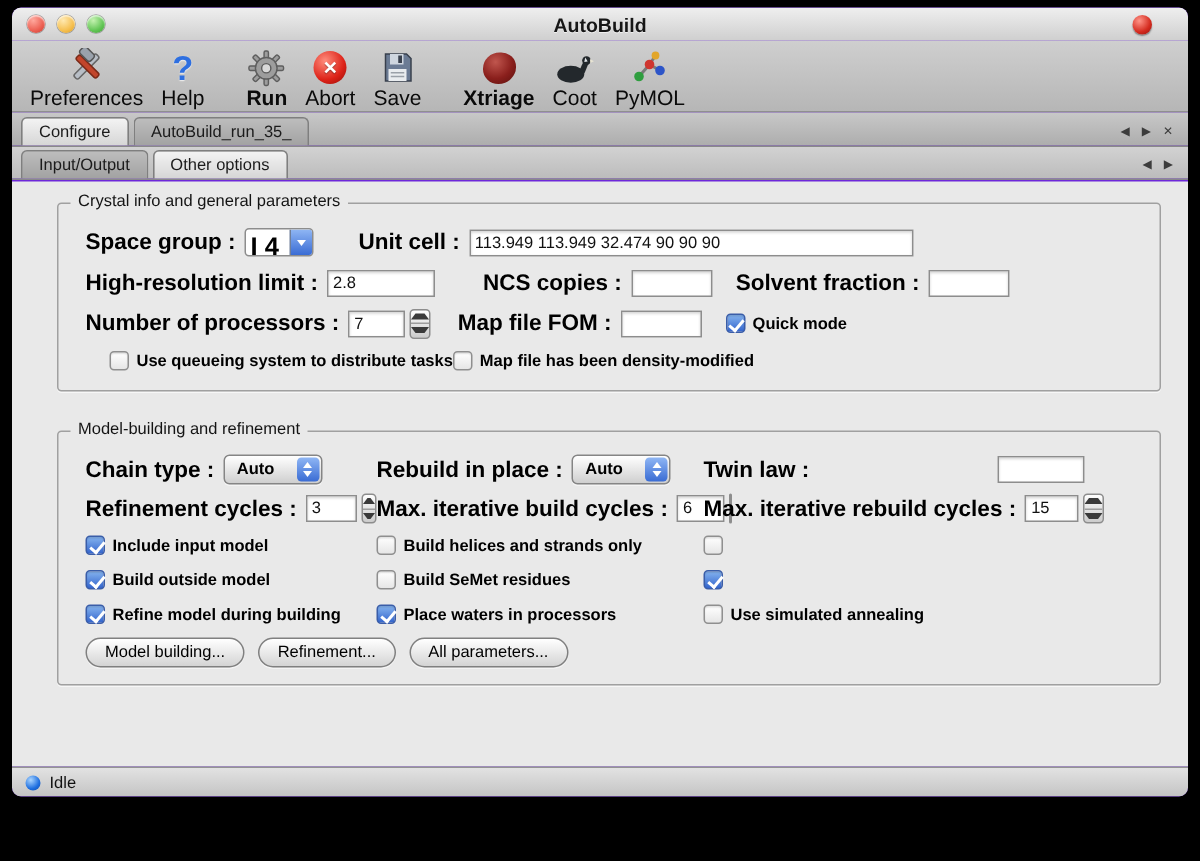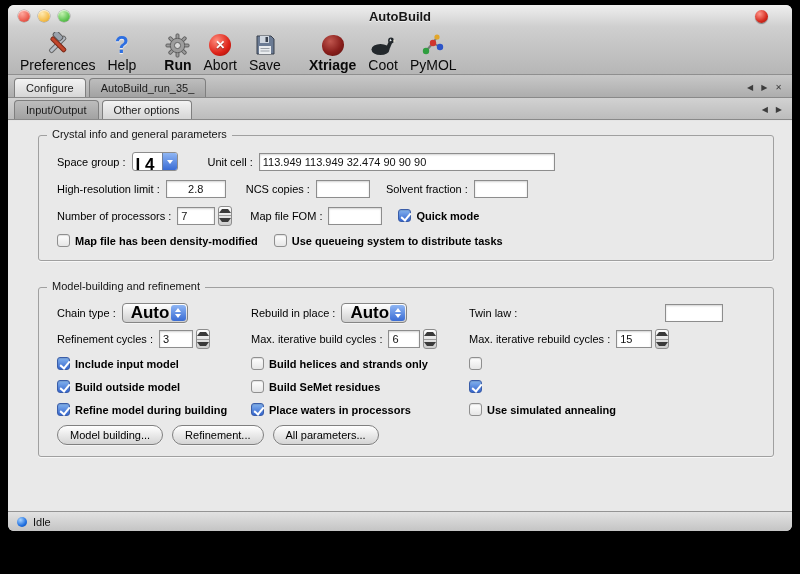--- a/index.html
+++ b/index.html
@@ -4,21 +4,21 @@
 <style>
   * { box-sizing: border-box; }
   html,body { margin:0; padding:0; }
   body {
     width:800px; height:574px; background:#000;
     font-family:"Liberation Sans", sans-serif;
     position:relative; overflow:hidden;
   }
   .window {
     position:absolute; left:8px; top:5px; width:784px; height:526px;
-    border-radius:6px; overflow:hidden; background:#e5e5e5;
+    border-radius:6px; overflow:hidden; background:#6d28d9;
     box-shadow:0 0 0 1px rgba(0,0,0,.6), 0 10px 24px rgba(0,0,0,.85);
   }
   
   .titlebar {
     height:22px; background:linear-gradient(#efefef,#cfcfcf);
     position:relative; display:flex; align-items:center;
   }
   .traffic { display:flex; gap:8px; margin-left:10px; }
   .tl { width:12px; height:12px; border-radius:50%; box-shadow:inset 0 1px 1px rgba(255,255,255,.7), 0 0 0 0.5px rgba(0,0,0,.3); }
   .tl.red    { background:radial-gradient(circle at 35% 30%, #ffa89d, #ec5f52 60%, #c23b30); }
@@ -86,21 +86,21 @@
   }
   .gb-title {
     position:absolute; top:-8px; left:8px; background:#e9e9e9;
     padding:0 5px; font-size:11px; color:#141414; white-space:nowrap;
   }
   .frow { display:flex; align-items:center; height:27px; }
   .crow { display:flex; align-items:center; height:23px; }
   .grid3 { display:grid; grid-template-columns:194px 218px 1fr; align-items:center; height:26px; }
   .grid3.short { height:23px; }
   .cell { display:flex; align-items:center; white-space:nowrap; }
-  .lbl { font-size:11px; font-weight:normal; color:#000; white-space:nowrap; }
+  .lbl { font-size:15px; font-weight:bold; color:#000; white-space:nowrap; }
   .tf {
     height:18px; border:1px solid #8d8d8d; background:#fff; color:#111;
     font-family:inherit; font-size:11px; padding:0 3px; border-radius:0;
     box-shadow:inset 0 1px 2px rgba(0,0,0,.18);
   }
   
   .stepper {
     width:14px; height:20px; margin-left:3px; display:flex; flex-direction:column;
     border:1px solid #8d8d8d; border-radius:3px; overflow:hidden;
     background:linear-gradient(#fefefe,#cccccc);
@@ -118,21 +118,21 @@
   .combo-btn {
     width:15px; background:linear-gradient(#8fb6f4,#3a6cd4);
     border-left:1px solid #6f7f9a; display:flex; align-items:center; justify-content:center;
   }
   .tri-down-w { width:0; height:0; border-left:3.5px solid transparent; border-right:3.5px solid transparent; border-top:4px solid #fff; }
   .tri-up-w   { width:0; height:0; border-left:3.5px solid transparent; border-right:3.5px solid transparent; border-bottom:4px solid #fff; }
   
   .popup {
     width:66px; height:20px; border:1px solid #858585; border-radius:4px;
     background:linear-gradient(#ffffff,#cfcfcf); position:relative;
-    display:flex; align-items:center; font-size:17px; font-weight:bold;
+    display:flex; align-items:center; font-size:11px; font-weight:bold;
     padding-left:8px; margin-left:6px;
     box-shadow:0 1px 0 rgba(255,255,255,.5);
   }
   .popup .arrows {
     position:absolute; right:1px; top:1px; bottom:1px; width:15px; border-radius:3px;
     background:linear-gradient(#8fb6f4,#3a6cd4);
     display:flex; flex-direction:column; align-items:center; justify-content:center; gap:2px;
   }
   
   .checkbox {
@@ -159,21 +159,21 @@
   .statusbar {
     position:absolute; left:0; right:0; bottom:0; height:20px;
     background:linear-gradient(#e2e2e2,#c4c4c4); border-top:1px solid #949494;
     display:flex; align-items:center; font-size:11px; color:#111;
   }
   .status-dot {
     width:10px; height:10px; border-radius:50%; margin:0 6px 0 9px;
     background:radial-gradient(circle at 35% 30%, #a8d4ff, #1f6fe0 60%, #0b49ab);
   }
   .project-label { position:absolute; left:510px;margin-top:40px; }
-  .ml6{margin-left:6px;} .ml14{margin-left:30px;} .ml16{margin-left:16px;} .ml18{margin-left:18px;} .ml20{margin-left:20px;}
+  .ml6{margin-left:6px;} .ml14{margin-left:30px;} .ml16{margin-left:16px;} .ml18{margin-left:18px;} .ml20{margin-left:32px;}
   .mla{margin-left:auto; margin-right:38px;}
 </style>
 </head>
 <body>
 
 <div class="window">
 
   <div class="titlebar">
     <div class="traffic">
       <span class="tl red"></span>
@@ -300,21 +300,21 @@
           <span class="combo-btn">
               <span class="tri-down-w"></span>
             </span>
         </span>
         <span class="lbl ml14">Unit cell :</span>
         <input class="tf ml6" style="width: 296px;" value="113.949 113.949 32.474 90 90 90">
       </div>
 
       <div class="frow">
         <span class="lbl">High-resolution limit :</span>
-        <input class="tf ml6" style="width: 60px; text-align: center;" value="2.8">
+        <input class="tf ml6" style="width: 72px;" value="2.8">
         <span class="lbl ml20">NCS copies :</span>
         <input class="tf ml6" style="width: 54px;" value="">
         <span class="lbl ml16">Solvent fraction :</span>
         <input class="tf ml6" style="width: 54px;" value="">
       </div>
 
       <div class="frow">
         <span class="lbl">Number of processors :</span>
         <input class="tf ml6" style="width: 38px;" value="7">
         <span class="stepper">
@@ -327,27 +327,27 @@
         </span>
         <span class="lbl ml18">Map file FOM :</span>
         <input class="tf ml6" style="width: 54px;" value="">
         <span class="cell ml16">
           <span class="checkbox checked"></span>
           <span class="chk-label">Quick mode</span>
         </span>
       </div>
 
       <div class="crow">
+        <span class="cell ml16">
+          <span class="checkbox"></span>
+          <span class="chk-label">Use queueing system to distribute tasks</span>
+        </span>
         <span class="cell">
           <span class="checkbox"></span>
           <span class="chk-label">Map file has been density-modified</span>
-        </span>
-        <span class="cell ml16">
-          <span class="checkbox"></span>
-          <span class="chk-label">Use queueing system to distribute tasks</span>
         </span>
       </div>
     </div>
 
     <div class="groupbox">
       <span class="gb-title">Model-building and refinement</span>
 
       <div class="grid3">
         <span class="cell">
           <span class="lbl">Chain type :</span>

